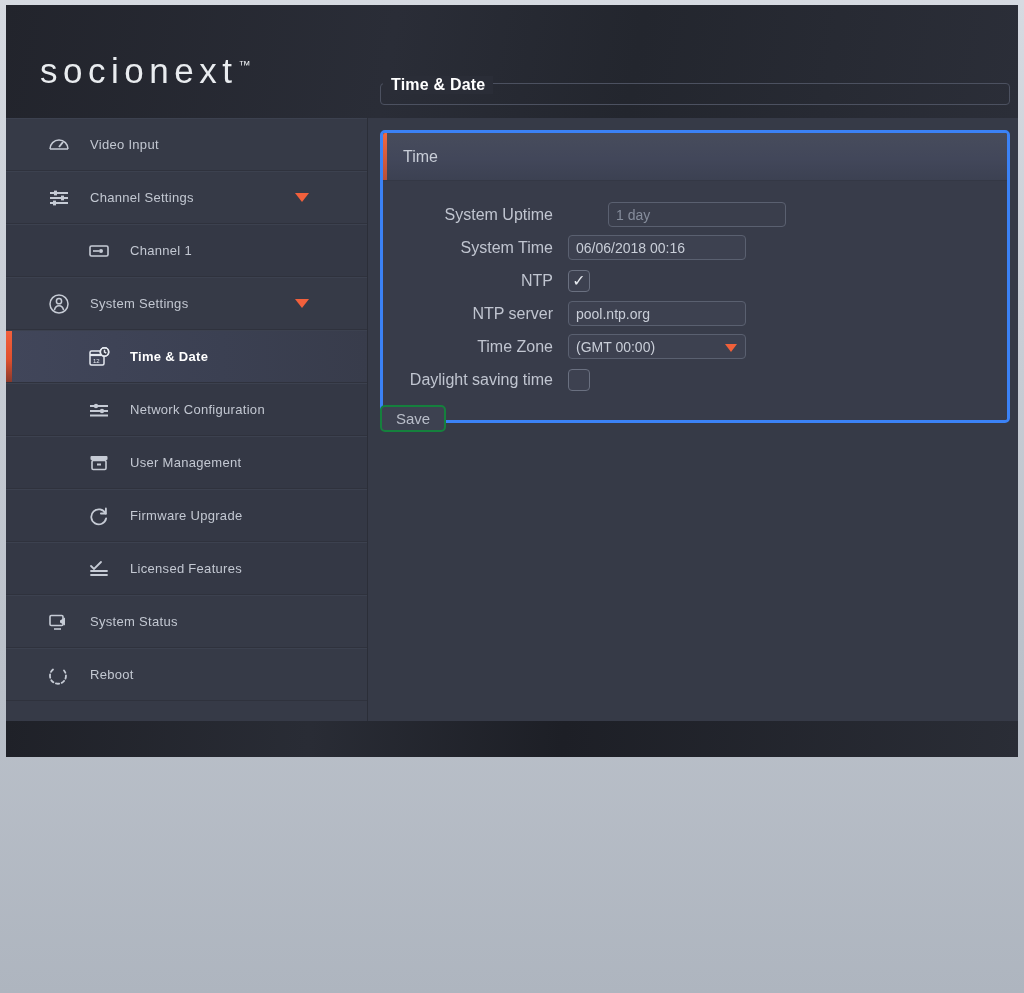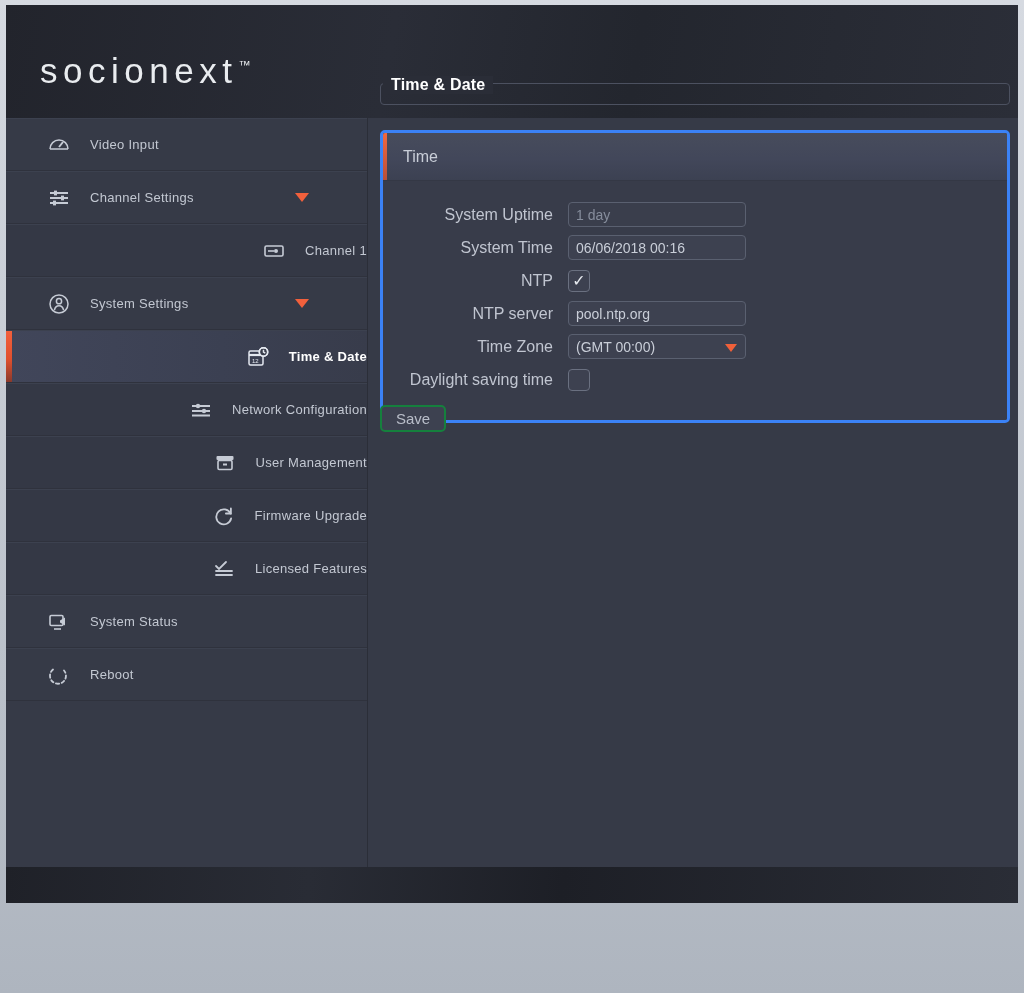--- a/index.html
+++ b/index.html
@@ -16,21 +16,21 @@
   #window-frame {
     position: absolute;
     left: 0; top: 0;
     width: 1024px; height: 993px;
     background: linear-gradient(180deg,#d6dae1 0%, #aeb5bf 100%);
     padding: 5px 6px 6px 6px;
   }
   #page-root {
     position: relative;
     width: 1012px;
-    height: 898px;
+    height: 752px;
     background: #363a47;
     overflow: hidden;
   }
 
   
   #topbar {
     position: absolute;
     left: 0; top: 0;
     width: 1012px; height: 113px;
     background: linear-gradient(100deg,#22242c 0%, #2a2d37 38%, #23262e 62%, #2b2e38 100%);
@@ -63,21 +63,21 @@
   .nav-item {
     position: relative;
     height: 53px;
     display: flex;
     align-items: center;
     border-bottom: 1px solid #2f323d;
     border-top: 1px solid #3c414f;
     cursor: pointer;
     background: #363a47;
   }
-  .nav-item.sub { background: #343845; justify-content: flex-end; }
+  .nav-item.sub { background: #343845; }
   .nav-item.active {
     background: linear-gradient(90deg,#41465a 0%, #3b4052 60%, #383c4b 100%);
   }
   .nav-item.active::before {
     content: "";
     position: absolute;
     left: 0; top: 0; bottom: 0;
     width: 6px;
     background: linear-gradient(180deg,#f2603c 0%, #e0502e 55%, #8a3a2c 100%);
   }
@@ -196,21 +196,21 @@
     border: 1px solid #5a6070;
     border-radius: 4px;
     background: #3d4150;
     color: #d6dae3;
     font-family: "Liberation Sans", sans-serif;
     font-size: 14px;
     padding: 0 7px;
     line-height: 23px;
     outline: none;
   }
-  .field.readonly { color: #868d9c; background: #3a3e4c; }
+  .field.readonly { color: #868d9c; background: #3a3e4c; margin-left: 40px; }
   .field.value { color: #c9ced8; }
 
   .select-wrap { position: relative; width: 178px; height: 25px; }
   .select-wrap .field { width: 178px; padding-right: 28px; }
   .select-caret {
     position: absolute;
     right: 9px; top: 10px;
     width: 0; height: 0;
     border-left: 6px solid transparent;
     border-right: 6px solid transparent;

